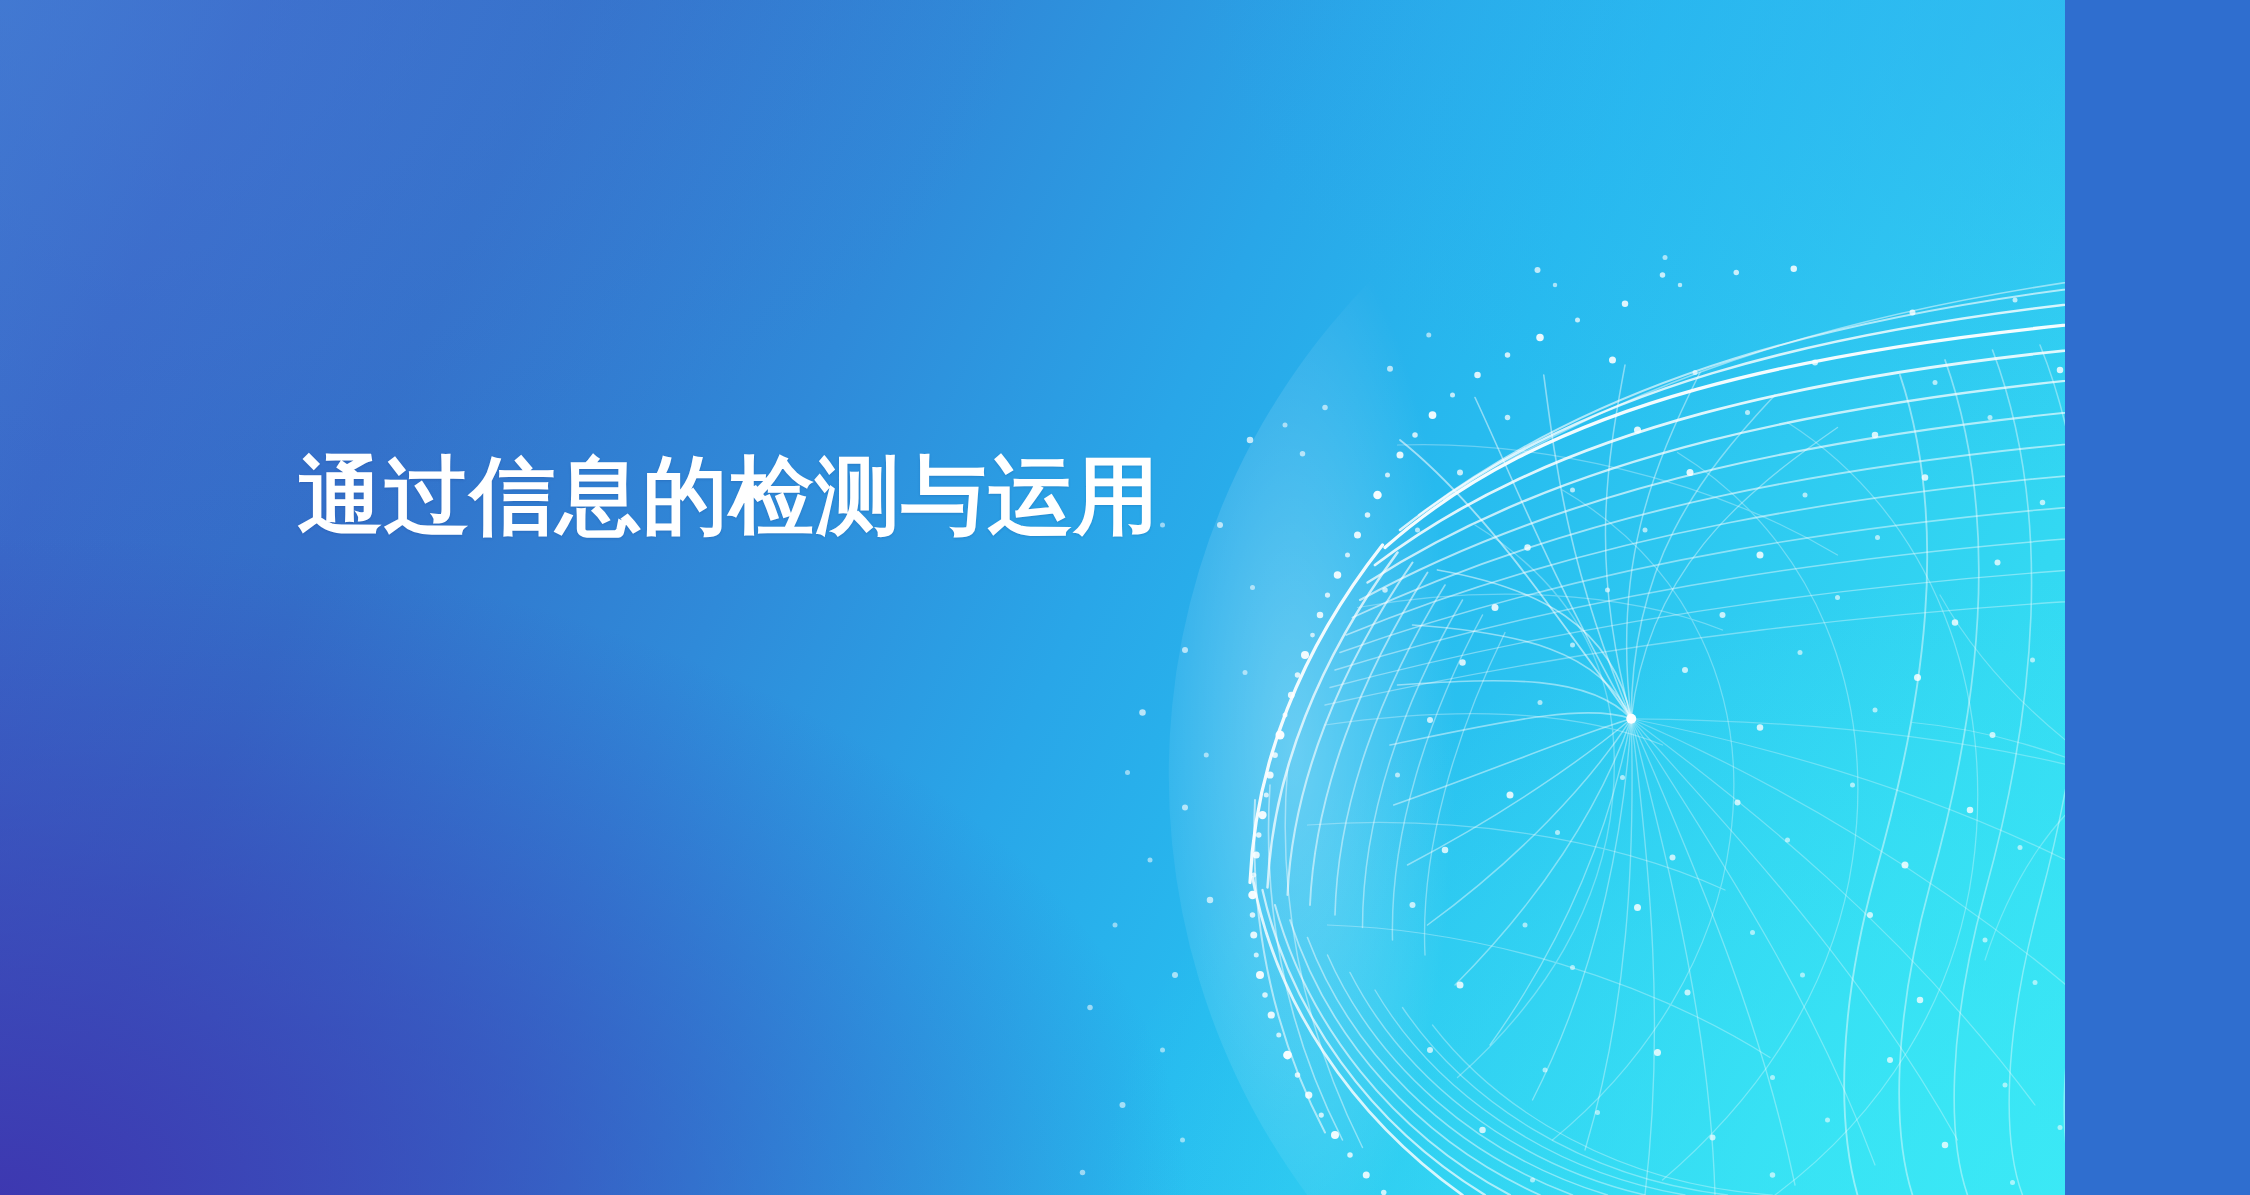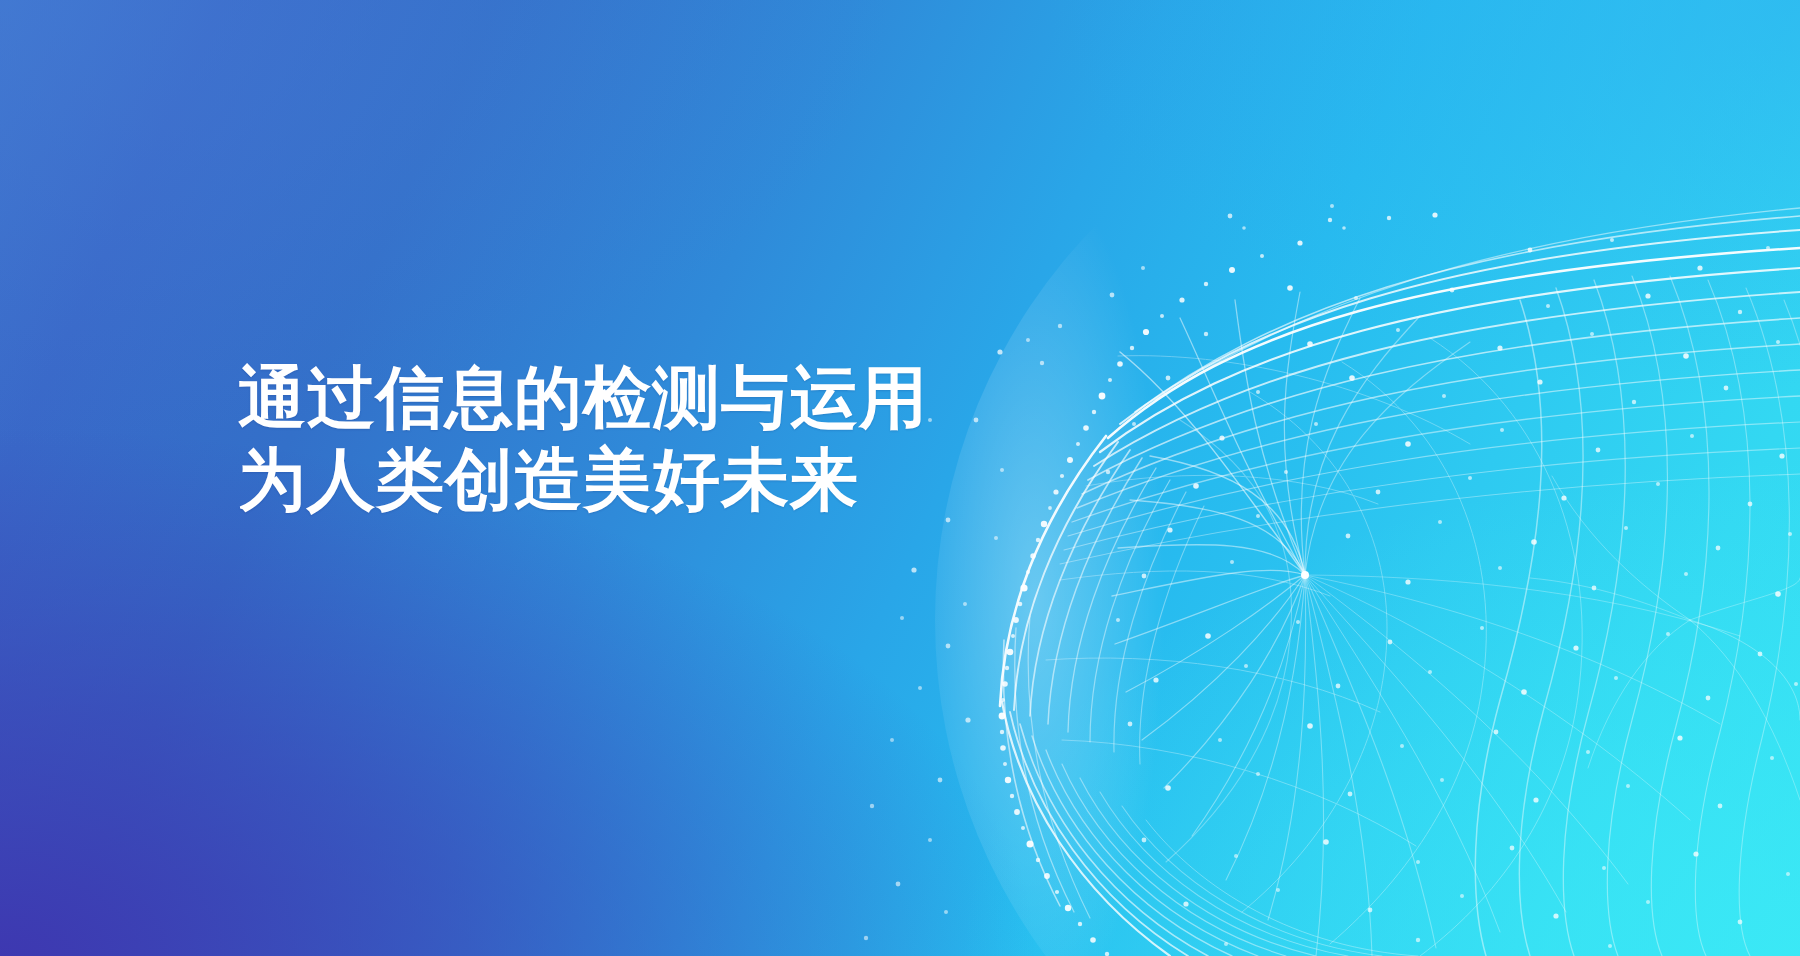--- a/index.html
+++ b/index.html
@@ -3,21 +3,21 @@
 <meta charset="utf-8">
 <title>Banner</title>
 <style>
   html, body {
     margin: 0;
     padding: 0;
     background: #2f6ecf;
   }
   #stage {
     position: relative;
-    width: 1800px;
+    width: 1652px;
     height: 956px;
     overflow: hidden;
     font-family: "Liberation Sans", "DejaVu Sans", sans-serif;
   }
 
   
   .bg-base {
     position: absolute;
     inset: 0;
     background:
@@ -394,16 +394,15 @@
         <circle cx="930" cy="840" r="2.0" opacity="0.52"></circle>
         <circle cx="898" cy="884" r="2.4" opacity="0.58"></circle>
         <circle cx="946" cy="912" r="2.0" opacity="0.52"></circle>
         <circle cx="866" cy="938" r="2.2" opacity="0.54"></circle>
       </g>
     </svg>
   </div>
 
   <div class="headline">
     <span class="hl-line">通过信息的检测与运用</span>
-    <span class="hl-line">为人类创造美好未来</span>
   </div>
 
 </div>
 
 </body></html>

